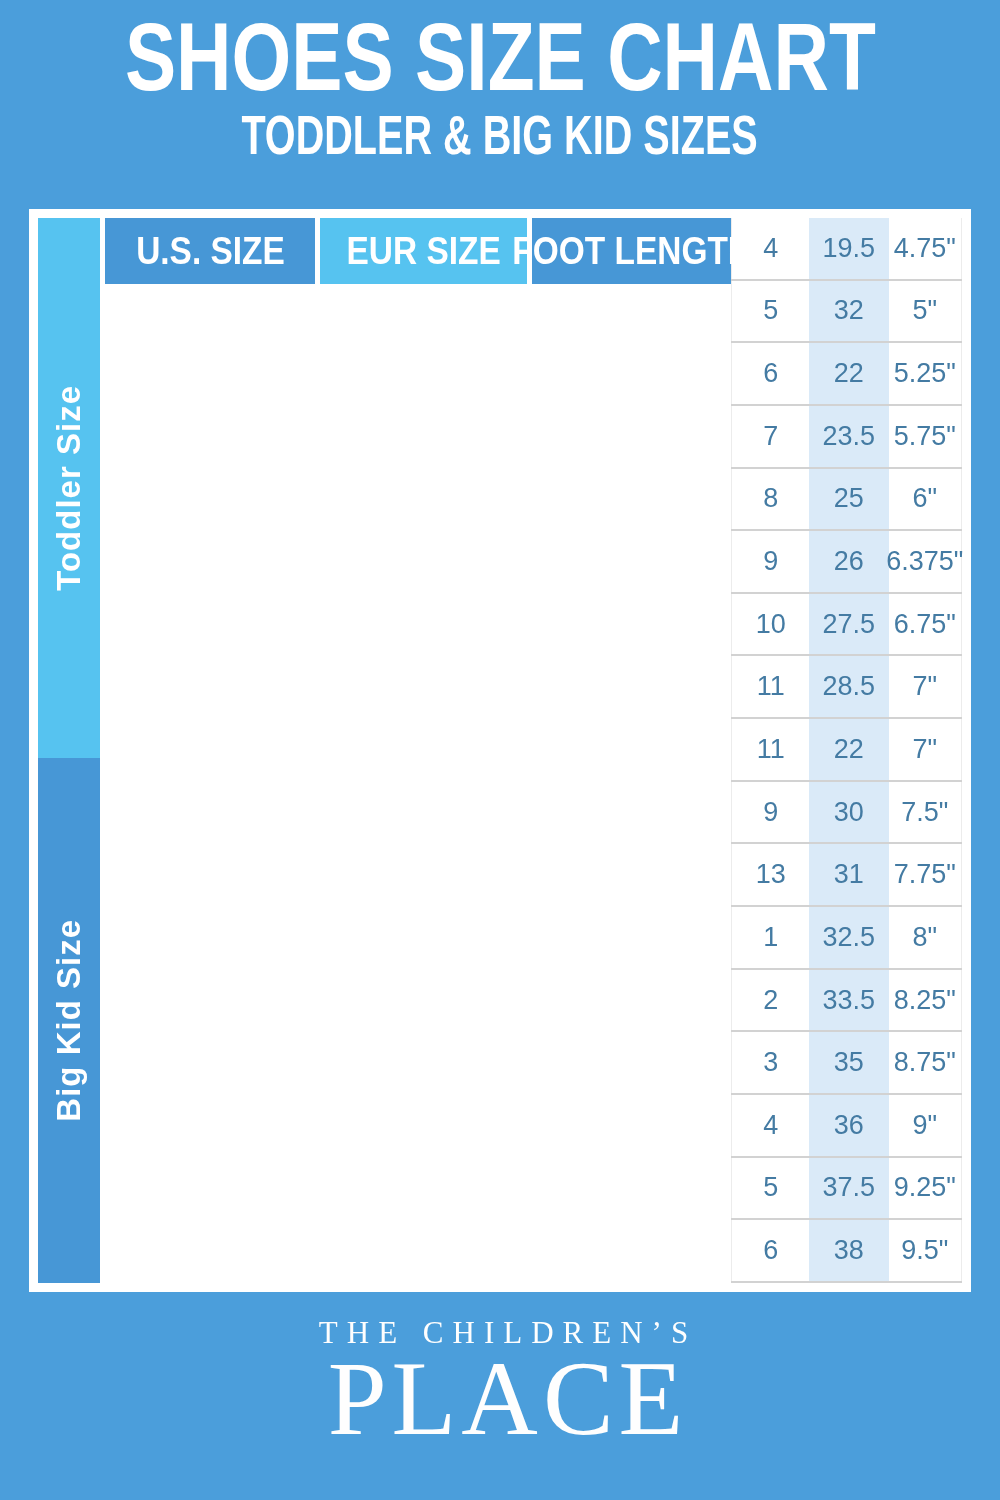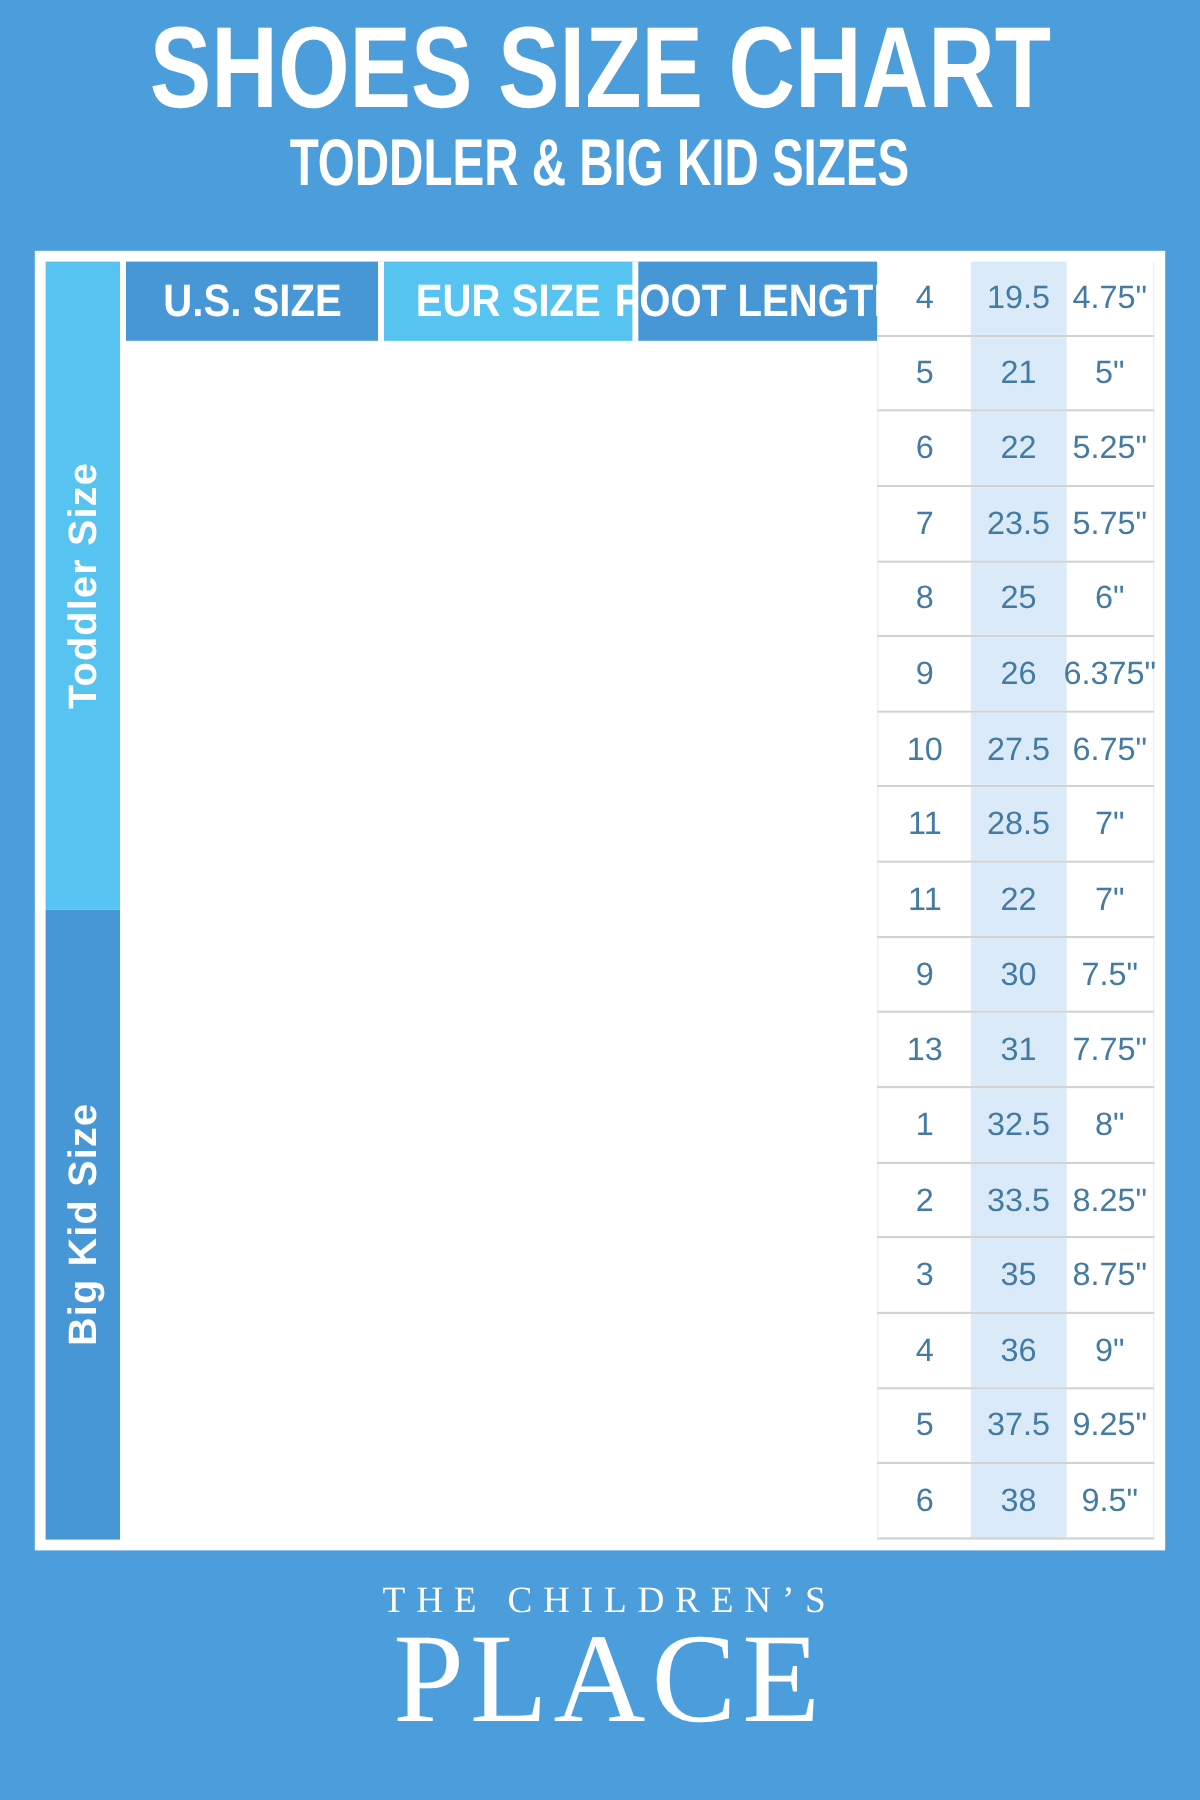--- a/index.html
+++ b/index.html
@@ -191,21 +191,21 @@
         </div>
       </div>
       <div class="rows">
           <div class="row">
             <div class="cell c0">4</div>
             <div class="cell c1">19.5</div>
             <div class="cell c2">4.75"</div>
           </div>
           <div class="row">
             <div class="cell c0">5</div>
-            <div class="cell c1">21</div>
+            <div class="cell c1">32</div>
             <div class="cell c2">5"</div>
           </div>
           <div class="row">
             <div class="cell c0">6</div>
             <div class="cell c1">22</div>
             <div class="cell c2">5.25"</div>
           </div>
           <div class="row">
             <div class="cell c0">7</div>
             <div class="cell c1">23.5</div>

